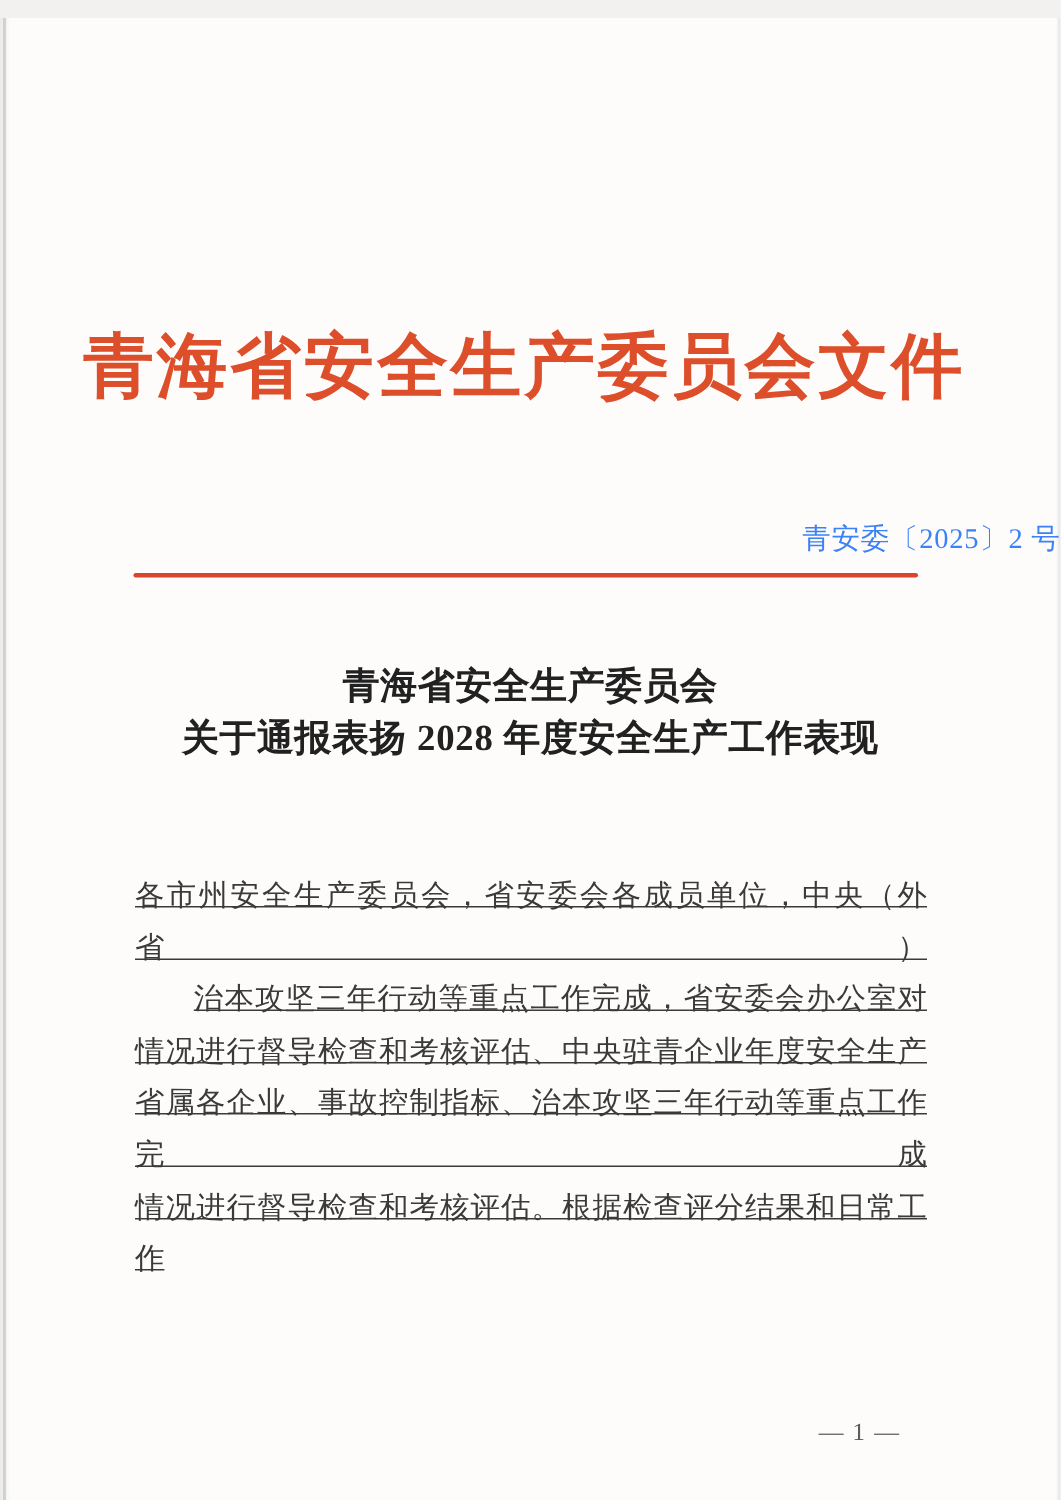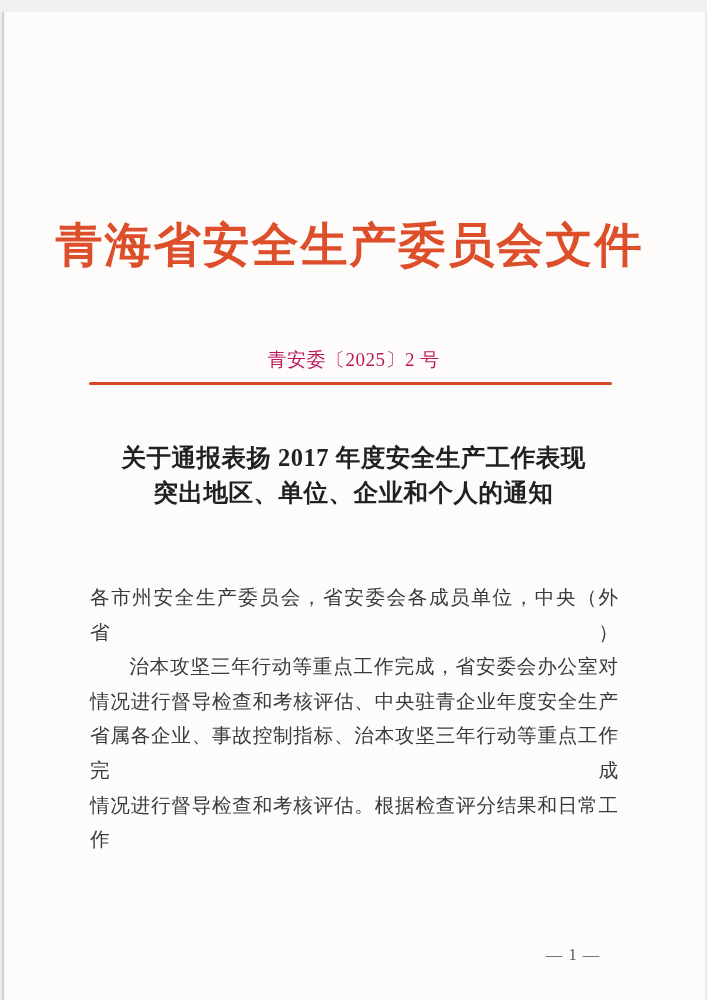--- a/index.html
+++ b/index.html
@@ -53,23 +53,23 @@
     font-weight: bold;
     letter-spacing: 2px;
     color: #dd4f2b;
     white-space: nowrap;
   }
   .doc-number {
     position: absolute;
     left: 0; right: 0;
     top: 335px;
     line-height: 26px;
-    text-align: center;
+    text-align: right;
     font-size: 19px;
-    color: #be185d;
+    color: #3b82f6;
     letter-spacing: 0.5px;
   }
   .red-rule {
     position: absolute;
     left: 89px;
     top: 370px;
     width: 523px;
     height: 3px;
     background: #d5462b;
     border-radius: 2px;
@@ -95,20 +95,21 @@
     color: #3a3a3a;
   }
   .body-text .line {
     text-align: left;
     white-space: nowrap;
   }
   .body-text .line.fill {
     white-space: normal;
     text-align: justify;
     text-align-last: justify;
+    text-decoration: underline;
   }
   .body-text .line.indent {
     text-indent: 2em;
   }
   .page-number {
     position: absolute;
     left: 513px;
     top: 932px;
     width: 120px;
     line-height: 22px;
@@ -128,22 +129,22 @@
   <div class="edge-right"></div>
   <div class="edge-bottom"></div>
 
   <div class="letterhead">青海省安全生产委员会文件</div>
 
   <div class="doc-number">青安委〔2025〕2 号</div>
 
   <div class="red-rule"></div>
 
   <div class="doc-title">
-    <div>关于通报表扬 2017 年度安全生产工作表现</div>
-    <div>突出地区、单位、企业和个人的通知</div>
+    <div>青海省安全生产委员会</div>
+    <div>关于通报表扬 2028 年度安全生产工作表现</div>
   </div>
 
   <div class="body-text">
     <div class="line fill">各市州安全生产委员会，省安委会各成员单位，中央（外省）</div>
     <div class="line fill indent">治本攻坚三年行动等重点工作完成，省安委会办公室对</div>
     <div class="line fill">情况进行督导检查和考核评估、中央驻青企业年度安全生产</div>
     <div class="line fill">省属各企业、事故控制指标、治本攻坚三年行动等重点工作完成</div>
     <div class="line fill">情况进行督导检查和考核评估。根据检查评分结果和日常工作</div>
 
   </div>

